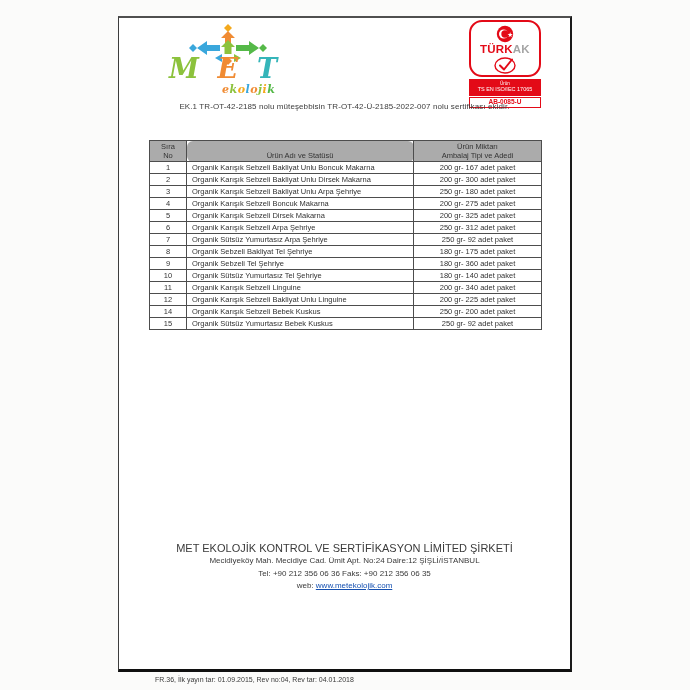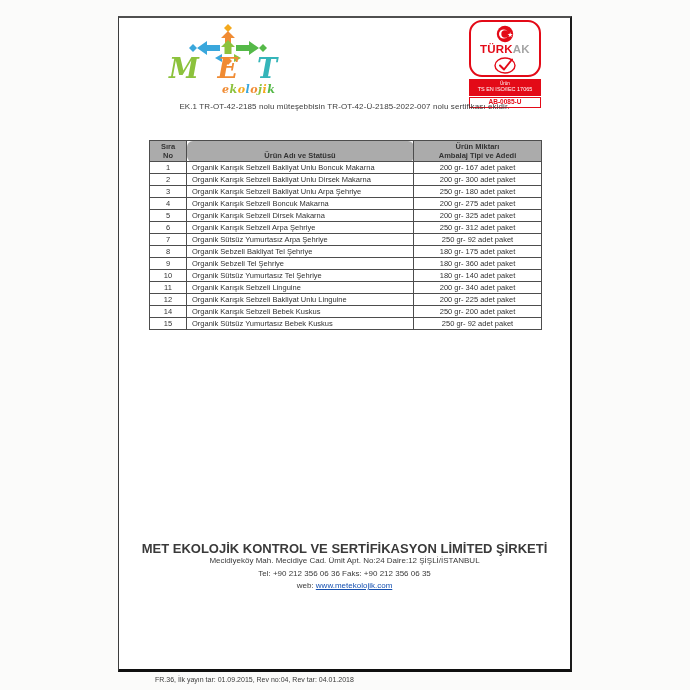--- a/index.html
+++ b/index.html
@@ -65,31 +65,31 @@
     border-collapse:collapse; table-layout:fixed;
   }
   table.products th, table.products td {
     border:1px solid #4d4d4d; font-size:7.5px; color:#333333;
     overflow:hidden; white-space:nowrap;
   }
   table.products col.c1 { width:37px; }
   table.products col.c2 { width:227px; }
   table.products col.c3 { width:128px; }
   table.products thead th {
-    background:#ababab; font-weight:700; height:21px;
+    background:#ababab; font-weight:400; height:21px;
     text-align:center; vertical-align:middle; padding:1px 0;
   }
   table.products thead th span { display:block; line-height:9px; }
   table.products thead th.bottom { vertical-align:bottom; padding-bottom:1px;border-radius:6px; }
   table.products tbody td { height:11px; line-height:11px; padding:0; }
   table.products tbody td.ac { text-align:center; }
   table.products tbody td.al { text-align:left; padding-left:5px;margin-top:21px; }
   
   .company { position:absolute; left:0; right:0; top:524px; text-align:center; color:#3a3a3a; }
-  .company .name { font-size:13px; font-weight:bold; line-height:13px; }
+  .company .name { font-size:11px; font-weight:normal; line-height:13px; }
   .company .line { font-size:8px; line-height:12.5px; }
   .company a.weblink { color:#1550b0; text-decoration:underline;margin-top:14px; }
   
   .doc-footer {
     position:absolute; left:155px; top:676px;
     font-size:7px; color:#3a3a3a;
   }
 </style>
 </head>
 <body>

